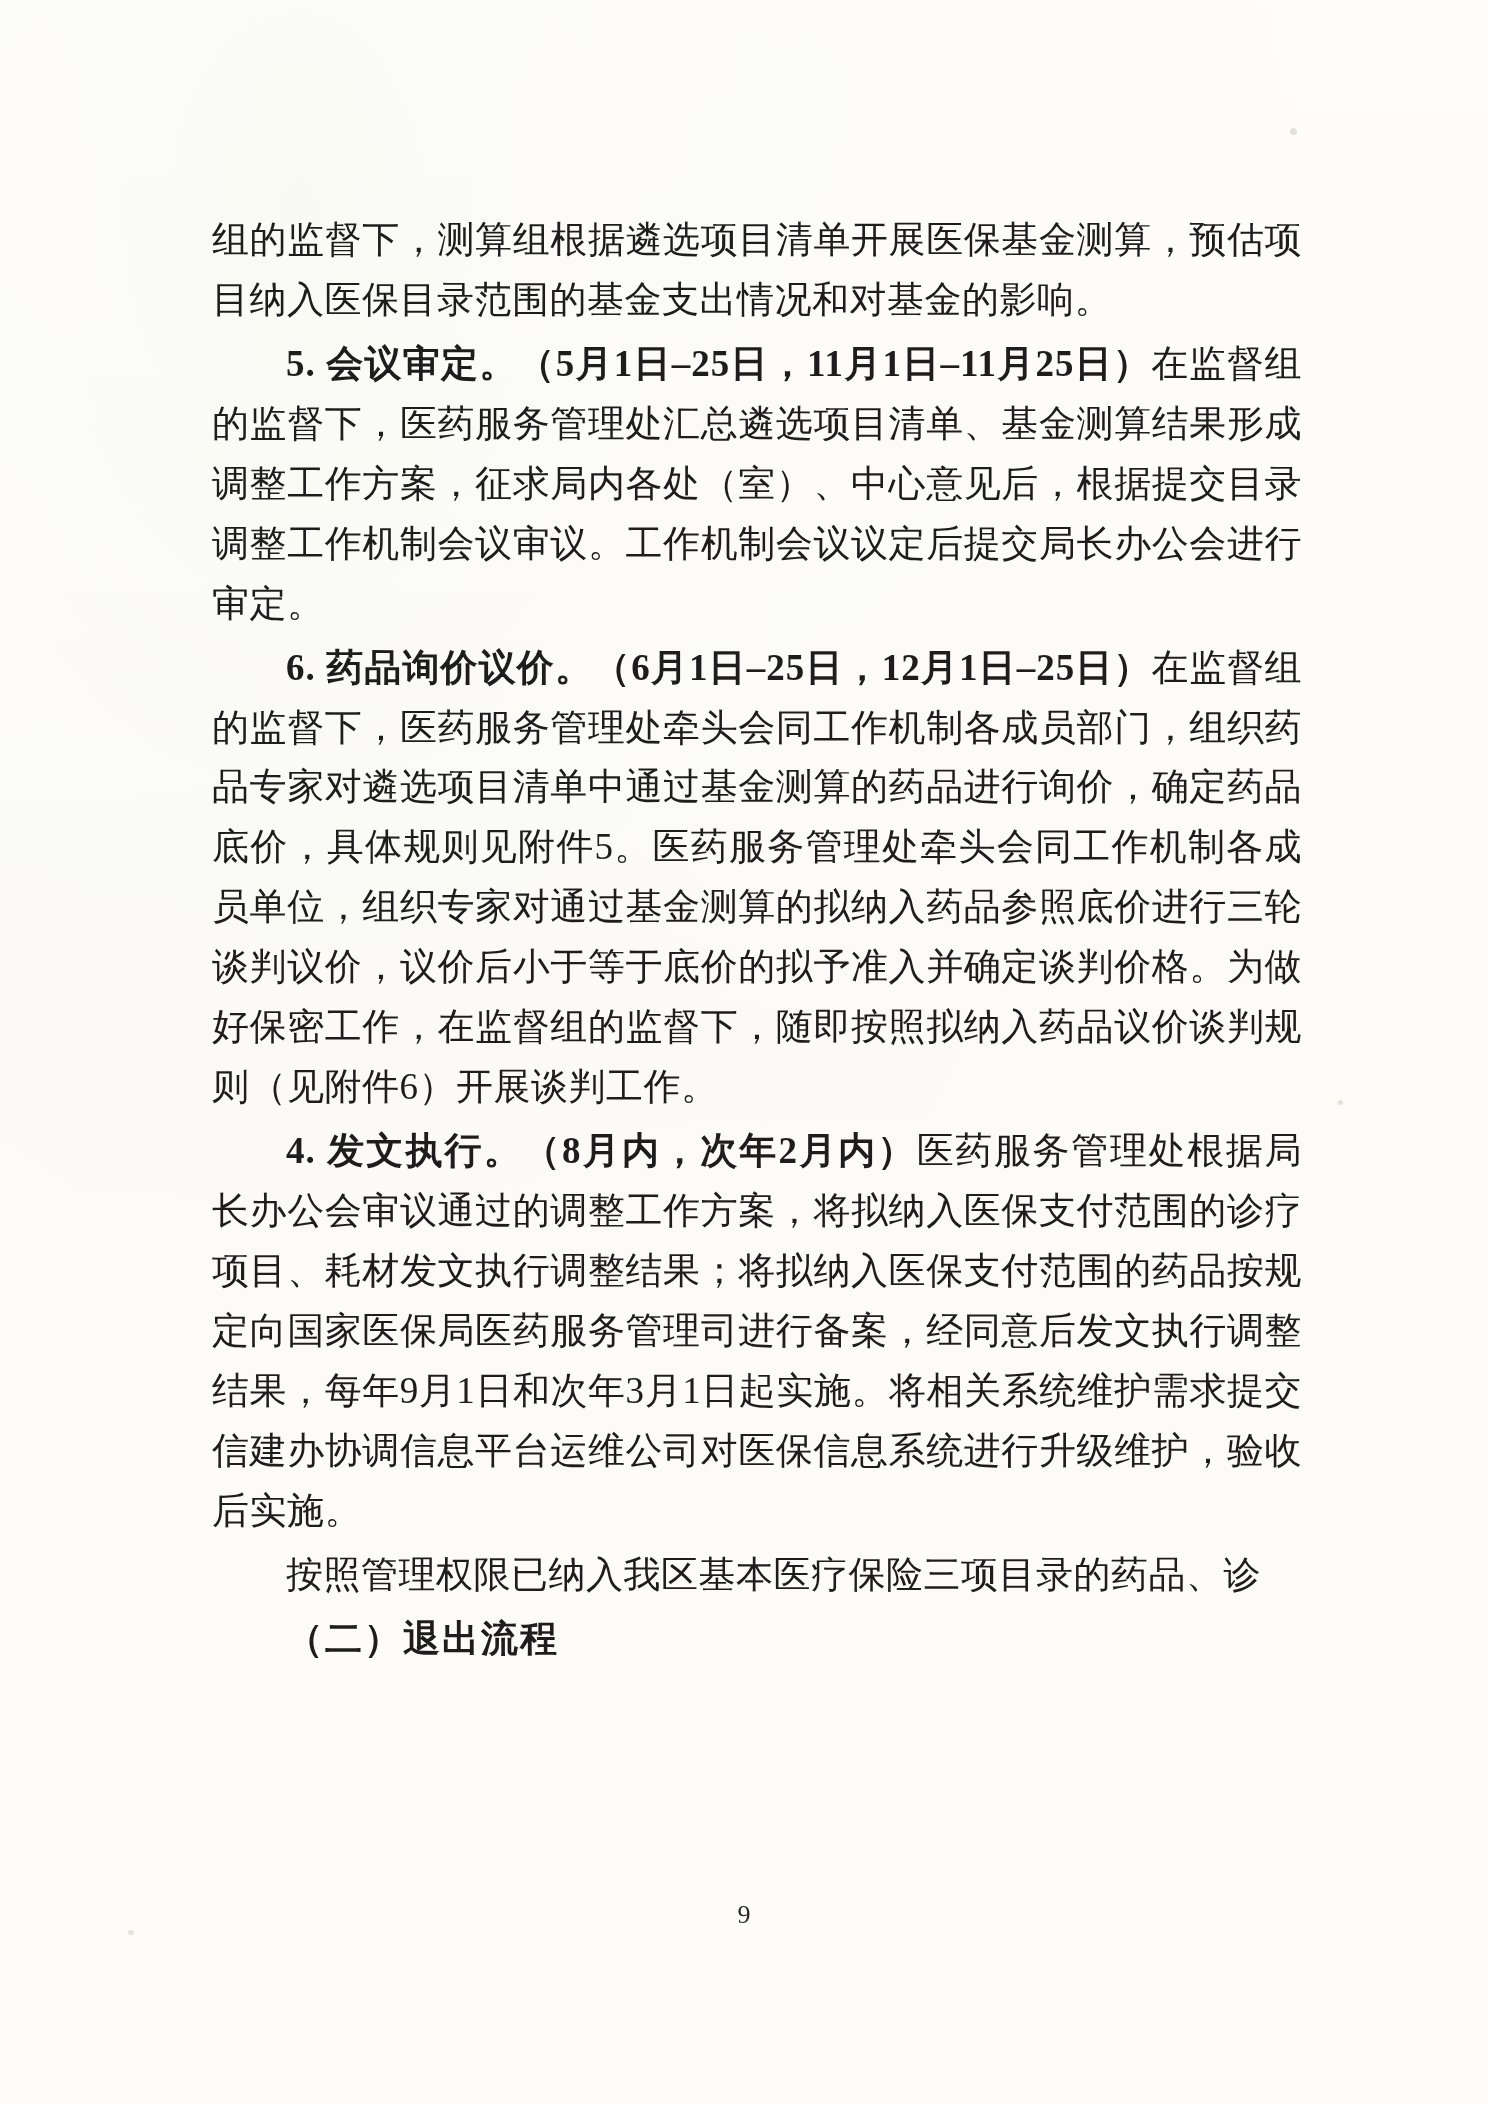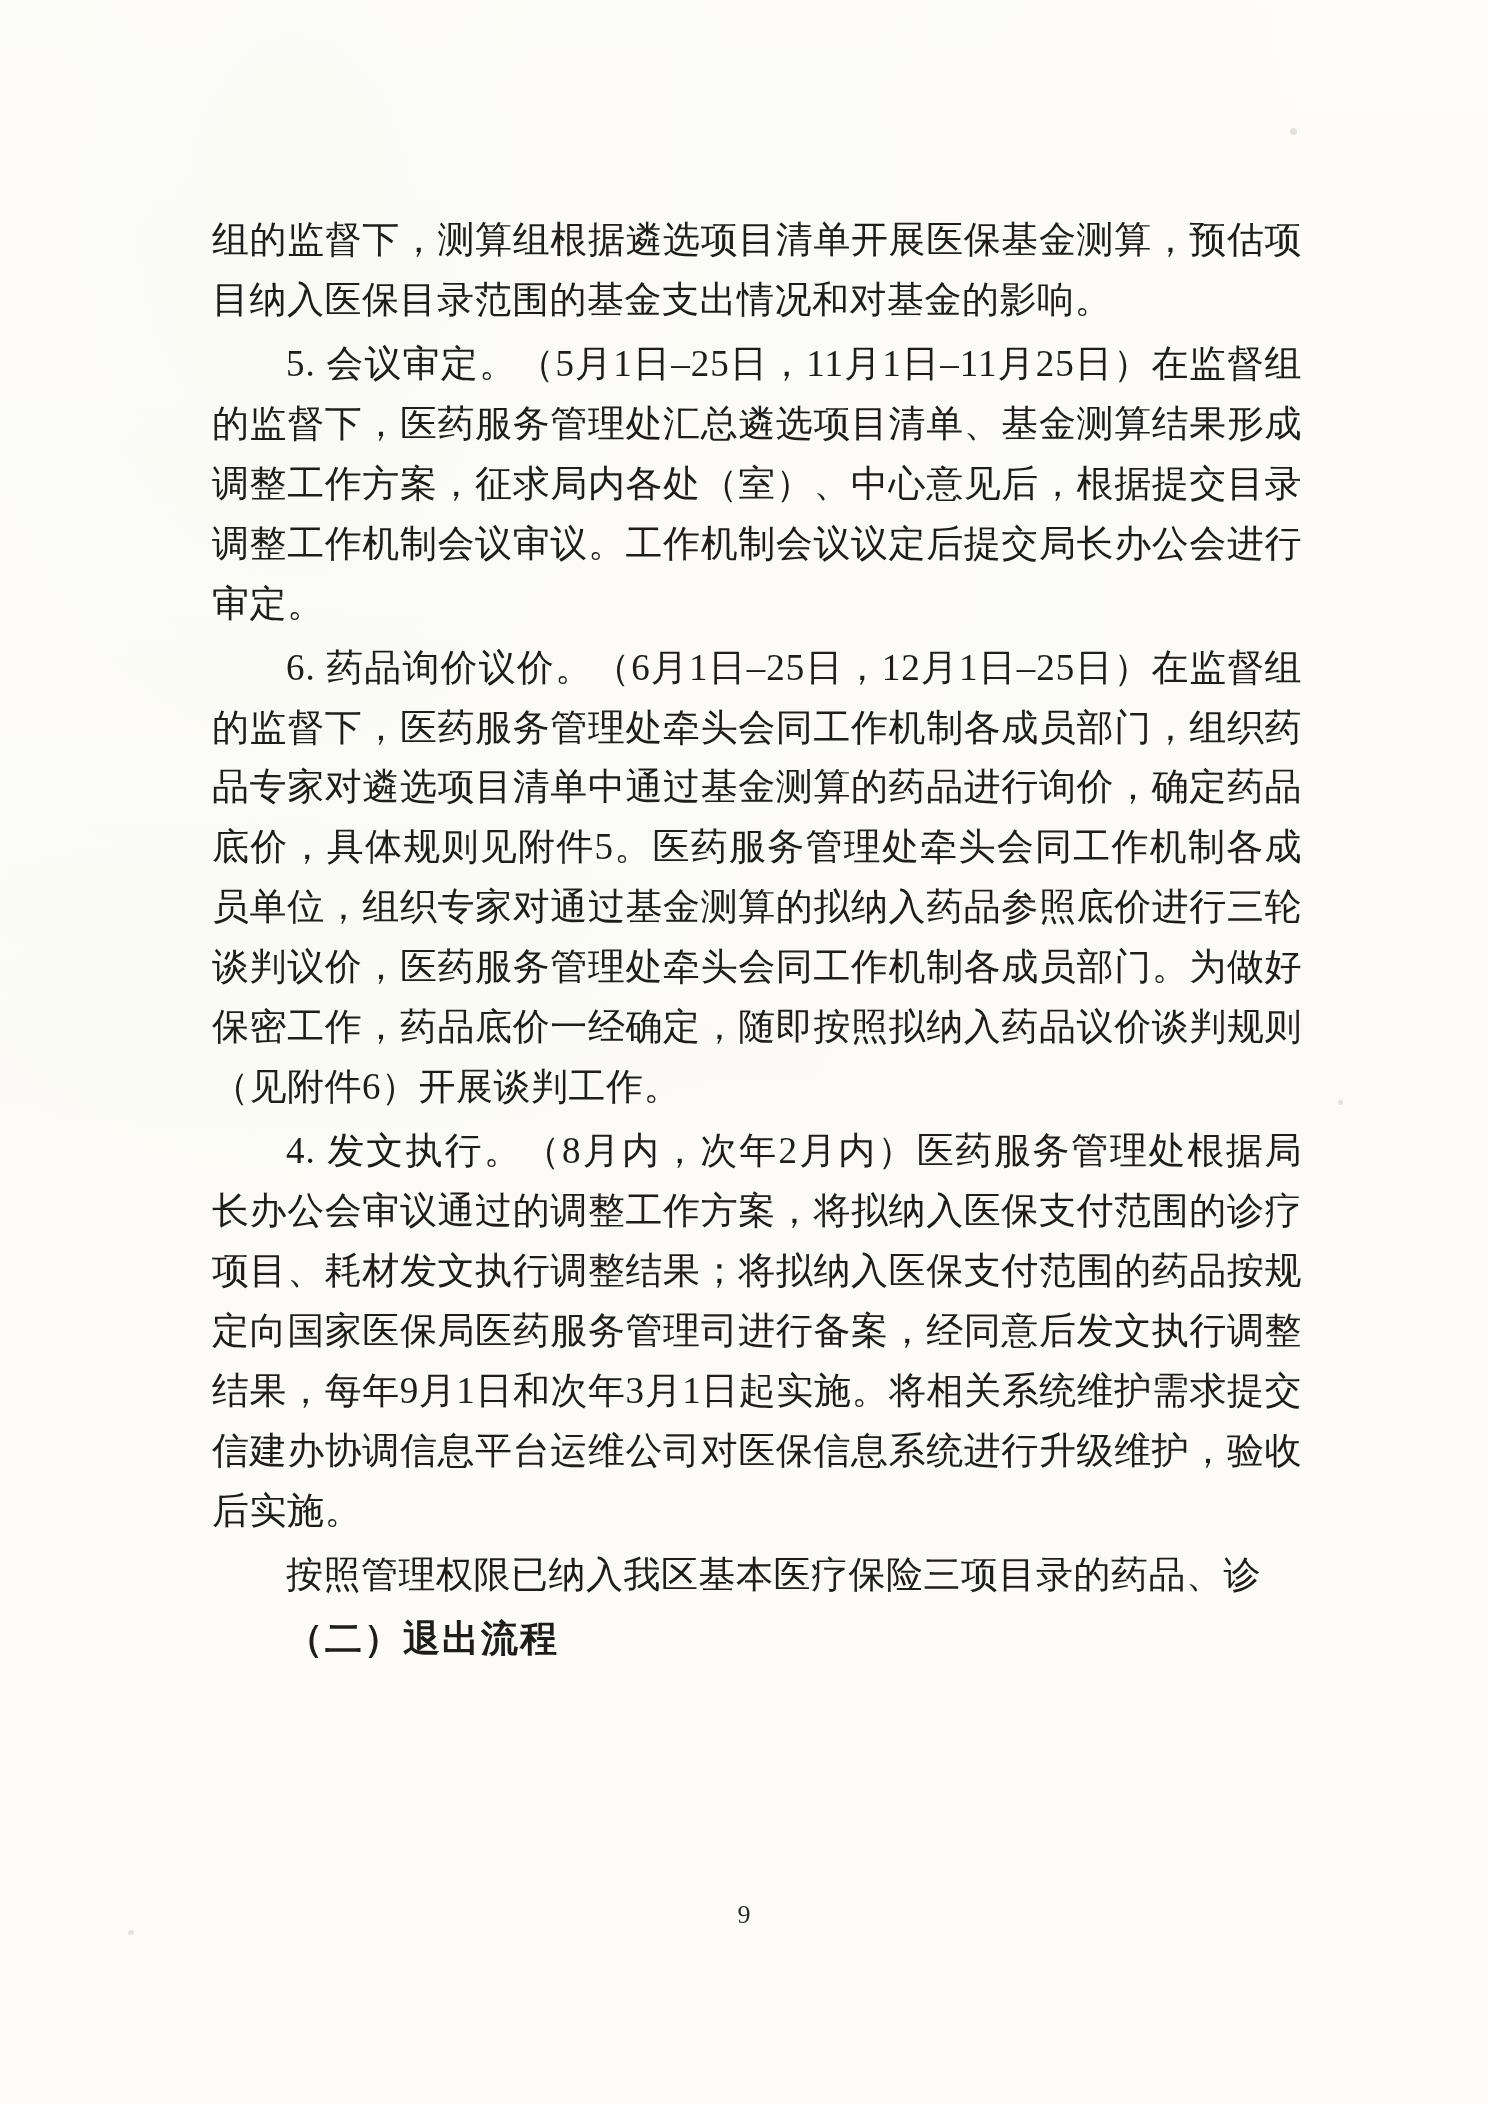--- a/index.html
+++ b/index.html
@@ -42,21 +42,21 @@
     line-height: 1.62;
     letter-spacing: 0.5px;
     text-align: justify;
     text-justify: inter-ideograph;
     color: #1d1d1d;
   }
   p.indent {
     text-indent: 74px;
   }
   .lead {
-    font-weight: normal;
+    font-weight: bold;
     letter-spacing: 1px;
   }
   .subhead {
     font-weight: bold;
     letter-spacing: 2px;
   }
   .page-number {
     position: absolute;
     left: 0;
     right: 0;
@@ -88,21 +88,21 @@
 
     <p>
       <span>组的监督下，测算组根据遴选项目清单开展医保基金测算，预估项目纳入医保目录范围的基金支出情况和对基金的影响。</span>
     </p>
 
     <p class="indent">
       <span class="lead">5. 会议审定。（5月1日–25日，11月1日–11月25日）</span><span>在监督组的监督下，医药服务管理处汇总遴选项目清单、基金测算结果形成调整工作方案，征求局内各处（室）、中心意见后，根据提交目录调整工作机制会议审议。工作机制会议议定后提交局长办公会进行审定。</span>
     </p>
 
     <p class="indent">
-      <span class="lead">6. 药品询价议价。（6月1日–25日，12月1日–25日）</span><span>在监督组的监督下，医药服务管理处牵头会同工作机制各成员部门，组织药品专家对遴选项目清单中通过基金测算的药品进行询价，确定药品底价，具体规则见附件5。医药服务管理处牵头会同工作机制各成员单位，组织专家对通过基金测算的拟纳入药品参照底价进行三轮谈判议价，医药服务管理处牵头会同工作机制各成员部门。为做好保密工作，药品底价一经确定，随即按照拟纳入药品议价谈判规则（见附件6）开展谈判工作。</span>
+      <span class="lead">6. 药品询价议价。（6月1日–25日，12月1日–25日）</span><span>在监督组的监督下，医药服务管理处牵头会同工作机制各成员部门，组织药品专家对遴选项目清单中通过基金测算的药品进行询价，确定药品底价，具体规则见附件5。医药服务管理处牵头会同工作机制各成员单位，组织专家对通过基金测算的拟纳入药品参照底价进行三轮谈判议价，议价后小于等于底价的拟予准入并确定谈判价格。为做好保密工作，在监督组的监督下，随即按照拟纳入药品议价谈判规则（见附件6）开展谈判工作。</span>
     </p>
 
     <p class="indent">
       <span class="lead">4. 发文执行。（8月内，次年2月内）</span><span>医药服务管理处根据局长办公会审议通过的调整工作方案，将拟纳入医保支付范围的诊疗项目、耗材发文执行调整结果；将拟纳入医保支付范围的药品按规定向国家医保局医药服务管理司进行备案，经同意后发文执行调整结果，每年9月1日和次年3月1日起实施。将相关系统维护需求提交信建办协调信息平台运维公司对医保信息系统进行升级维护，验收后实施。</span>
     </p>
 
     <p class="indent">按照管理权限已纳入我区基本医疗保险三项目录的药品、诊</p>
 
     <p class="indent subhead">（二）退出流程</p>
 

